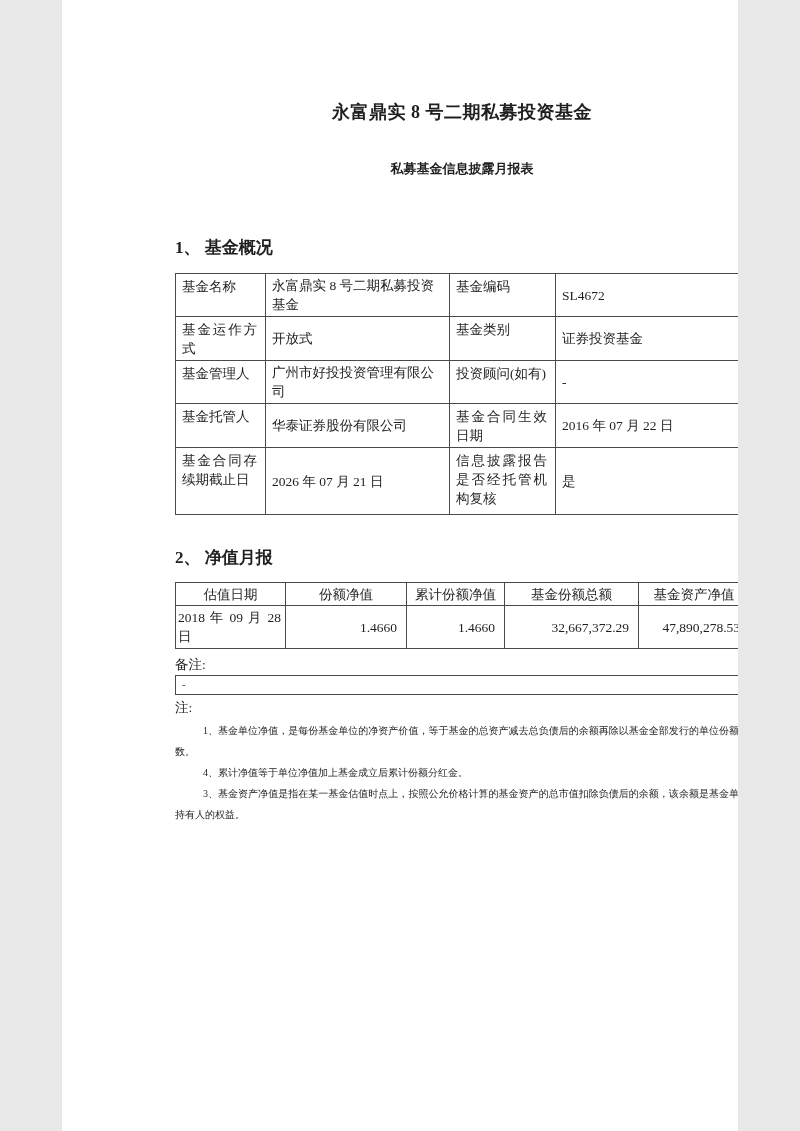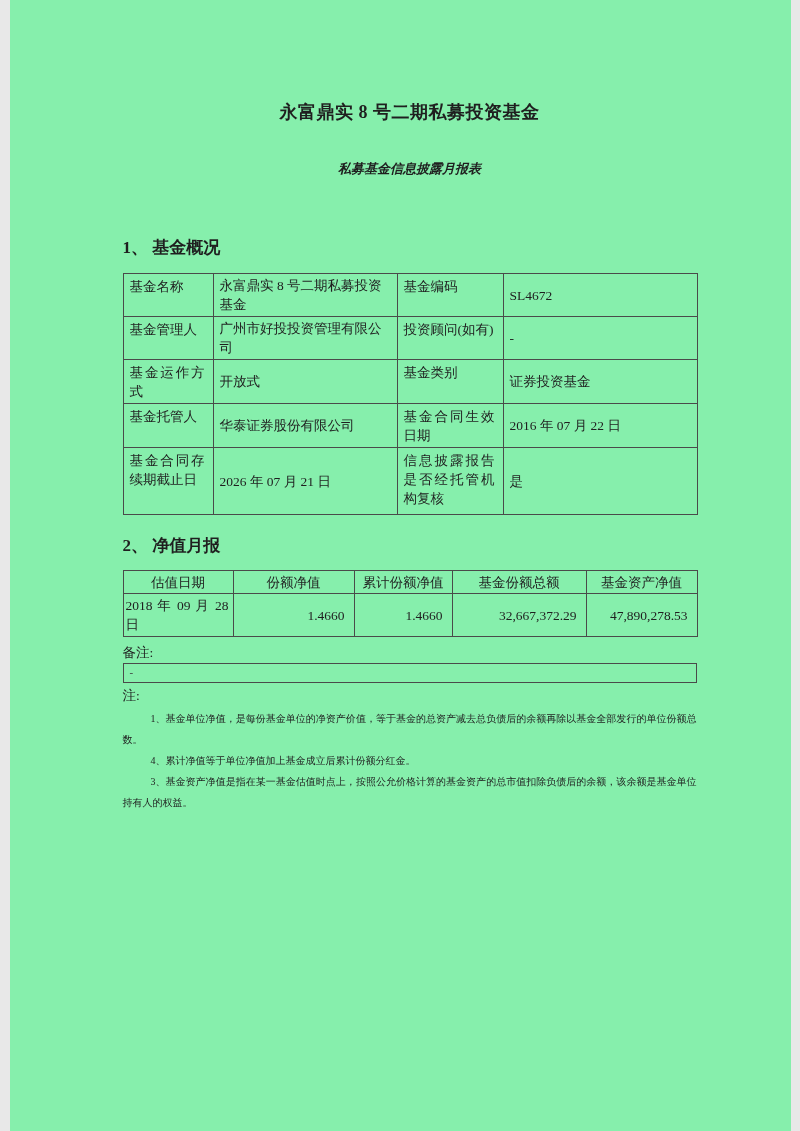--- a/index.html
+++ b/index.html
@@ -1,22 +1,22 @@
 <!DOCTYPE html>
 <html><head>
 <meta charset="utf-8">
 <style>
   * { margin: 0; padding: 0; box-sizing: border-box; }
   html, body { background: #e8e8e8; }
   body { font-family: "Liberation Serif", "DejaVu Serif", serif; color: #1f1f1f; }
   .page {
     position: relative;
-    width: 781px;
+    width: 676px;
     height: 1131px;
-    background: #86efac;
+    background: #ffffff;
     margin: 0 auto;
     overflow: hidden;
   }
   .content {
     position: absolute;
     left: 113px;
     top: 0;
     width: 574px;
   }
   .doc-title {
@@ -26,29 +26,28 @@
     font-weight: bold;
     line-height: 25px;
     letter-spacing: 0.5px;
   }
   .doc-subtitle {
     margin-top: 35px;
     text-align: center;
     font-size: 13px;
     font-weight: bold;
     line-height: 17px;
-    font-style: italic;
   }
   .section-heading {
     margin-top: 60px;
     font-size: 17px;
     font-weight: bold;
     line-height: 22px;
   }
-  .section-heading.second { margin-top: 20px; }
+  .section-heading.second { margin-top: 32px; }
   table {
     border-collapse: collapse;
     table-layout: fixed;
     width: 574px;
     font-size: 13.5px;
   }
   .t1 { margin-top: 14px; padding-left: 12px; }
   .t2 { margin-top: 13px; }
   td, th {
     border: 1px solid #4a4a4a;
@@ -127,31 +126,31 @@
           <col style="width:106px">
           <col style="width:194px">
       </colgroup>
       <tbody>
           <tr style="height:43px">
         <td class="lbl">基金名称</td>
         <td class="val">永富鼎实 8 号二期私募投资基金</td>
         <td class="lbl">基金编码</td>
         <td class="val">SL4672</td>
       </tr>
+      <tr style="height:23px">
+        <td class="lbl">基金运作方式</td>
+        <td class="val">开放式</td>
+        <td class="lbl">基金类别</td>
+        <td class="val">证券投资基金</td>
+      </tr>
       <tr style="height:40px">
         <td class="lbl">基金管理人</td>
         <td class="val">广州市好投投资管理有限公司</td>
         <td class="lbl">投资顾问(如有)</td>
         <td class="val">-</td>
-      </tr>
-      <tr style="height:23px">
-        <td class="lbl">基金运作方式</td>
-        <td class="val">开放式</td>
-        <td class="lbl">基金类别</td>
-        <td class="val">证券投资基金</td>
       </tr>
       <tr style="height:42px">
         <td class="lbl">基金托管人</td>
         <td class="val">华泰证券股份有限公司</td>
         <td class="lbl">基金合同生效日期</td>
         <td class="val">2016 年 07 月 22 日</td>
       </tr>
       <tr style="height:67px">
         <td class="lbl">基金合同存续期截止日</td>
         <td class="val">2026 年 07 月 21 日</td>

